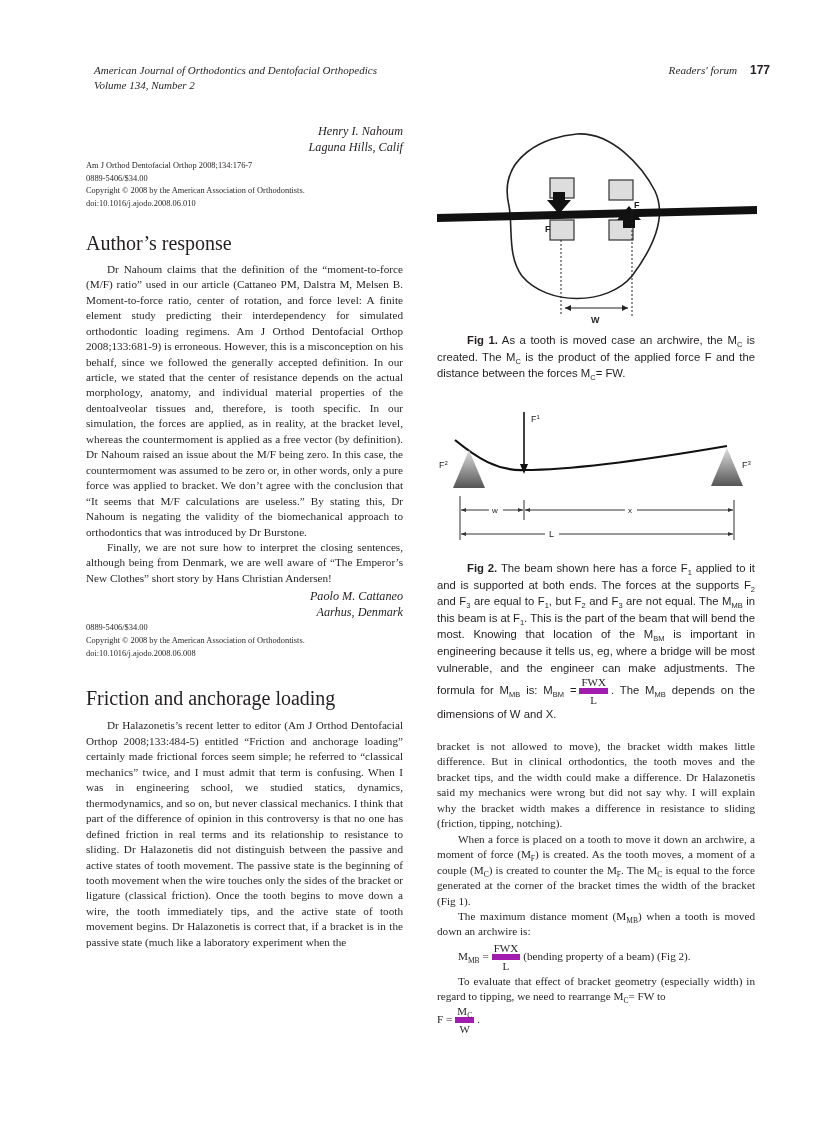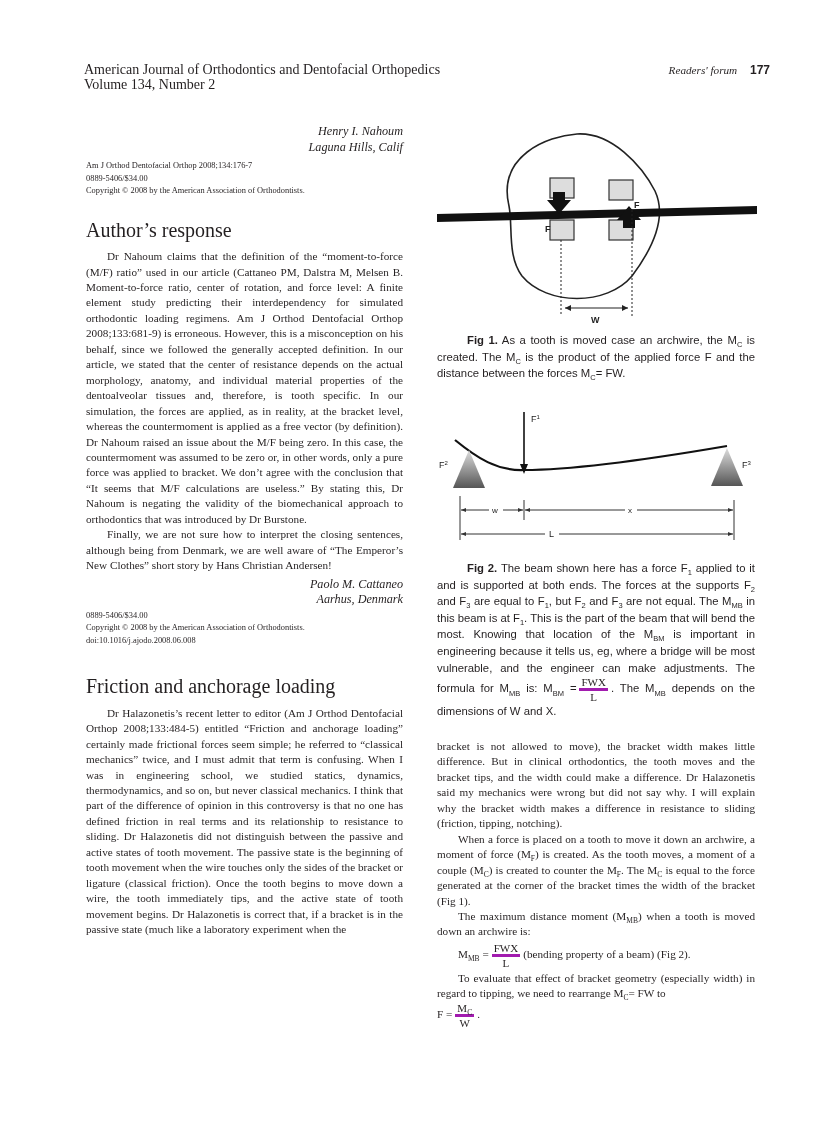--- a/index.html
+++ b/index.html
@@ -1,33 +1,33 @@
 <!DOCTYPE html>
 <html><head>
 <meta charset="utf-8">
 <style>
   html,body{margin:0;padding:0;background:#fff;}
   body{width:838px;height:1122px;position:relative;overflow:hidden;color:#231f20;
        font-family:"Liberation Serif","DejaVu Serif",serif;}
   .abs{position:absolute;}
-  .hdr-left{left:84px;top:63px;font-size:14px;line-height:14.5px;}
+  .hdr-left{left:94px;top:63px;font-style:italic;font-size:11px;line-height:14.5px;}
   .hdr-right{right:68px;top:63px;font-size:11.2px;line-height:14.5px;}
   .hdr-right .sec{font-style:italic;margin-right:10px;}
   .hdr-right .pg{font-family:"Liberation Sans",sans-serif;font-weight:bold;font-size:12px;}
   .col{position:absolute;font-size:11.2px;line-height:15.45px;text-align:justify;}
   .colL{left:86px;width:317px;}
   .colR{left:437px;width:318px;}
   .sig{text-align:right;font-style:italic;font-size:12.2px;line-height:15.5px;}
   .meta{font-size:8.4px;line-height:12.7px;text-align:left;}
   h2{font-weight:normal;margin:0;font-size:20px;line-height:24px;text-align:left;}
   p{margin:0;text-indent:21px;}
   .cap{font-family:"Liberation Sans","DejaVu Sans",sans-serif;font-size:11.3px;line-height:16.6px;text-align:justify;}
   .cap b{font-weight:bold;padding-left:30px;}
   .frac{display:inline-block;vertical-align:middle;text-align:center;font-family:"Liberation Serif",serif;font-size:11px;line-height:12px;margin:0 3px;}
-  .frac .num{display:block;border-bottom:3px solid #a21caf;padding:0 2px;}
+  .frac .num{display:block;border-bottom:6px solid #a21caf;padding:0 2px;}
   .frac .den{display:block;}
   sub{font-size:7.5px;line-height:0;}
   svg text{font-family:"Liberation Sans",sans-serif;}
 </style>
 </head>
 <body>
 
 <div class="abs hdr-left">
   <div>American Journal of Orthodontics and Dentofacial Orthopedics</div>
   <div>Volume 134, Number 2</div>
@@ -39,20 +39,21 @@
 
 <div class="col colL" style="top:124px;">
   <div class="sig">
     <div>Henry I. Nahoum</div>
     <div>Laguna Hills, Calif</div>
   </div>
   <div class="meta" style="margin-top:5px;">
     <div>Am J Orthod Dentofacial Orthop 2008;134:176-7</div>
     <div>0889-5406/$34.00</div>
     <div>Copyright © 2008 by the American Association of Orthodontists.</div>
+    <div>doi:10.1016/j.ajodo.2008.06.010</div>
   </div>
 
   <h2 style="margin-top:20px;margin-bottom:7px;">Author’s response</h2>
   <p>Dr Nahoum claims that the definition of the “moment-to-force (M/F) ratio” used in our article (Cattaneo PM, Dalstra M, Melsen B. Moment-to-force ratio, center of rotation, and force level: A finite element study predicting their interdependency for simulated orthodontic loading regimens. Am J Orthod Dentofacial Orthop 2008;133:681-9) is erroneous. However, this is a misconception on his behalf, since we followed the generally accepted definition. In our article, we stated that the center of resistance depends on the actual morphology, anatomy, and individual material properties of the dentoalveolar tissues and, therefore, is tooth specific. In our simulation, the forces are applied, as in reality, at the bracket level, whereas the countermoment is applied as a free vector (by definition). Dr Nahoum raised an issue about the M/F being zero. In this case, the countermoment was assumed to be zero or, in other words, only a pure force was applied to bracket. We don’t agree with the conclusion that “It seems that M/F calculations are useless.” By stating this, Dr Nahoum is negating the validity of the biomechanical approach to orthodontics that was introduced by Dr Burstone.</p>
   <p>Finally, we are not sure how to interpret the closing sentences, although being from Denmark, we are well aware of “The Emperor’s New Clothes” short story by Hans Christian Andersen!</p>
 
   <div class="sig" style="margin-top:3px;">
     <div>Paolo M. Cattaneo</div>
     <div>Aarhus, Denmark</div>
   </div>

